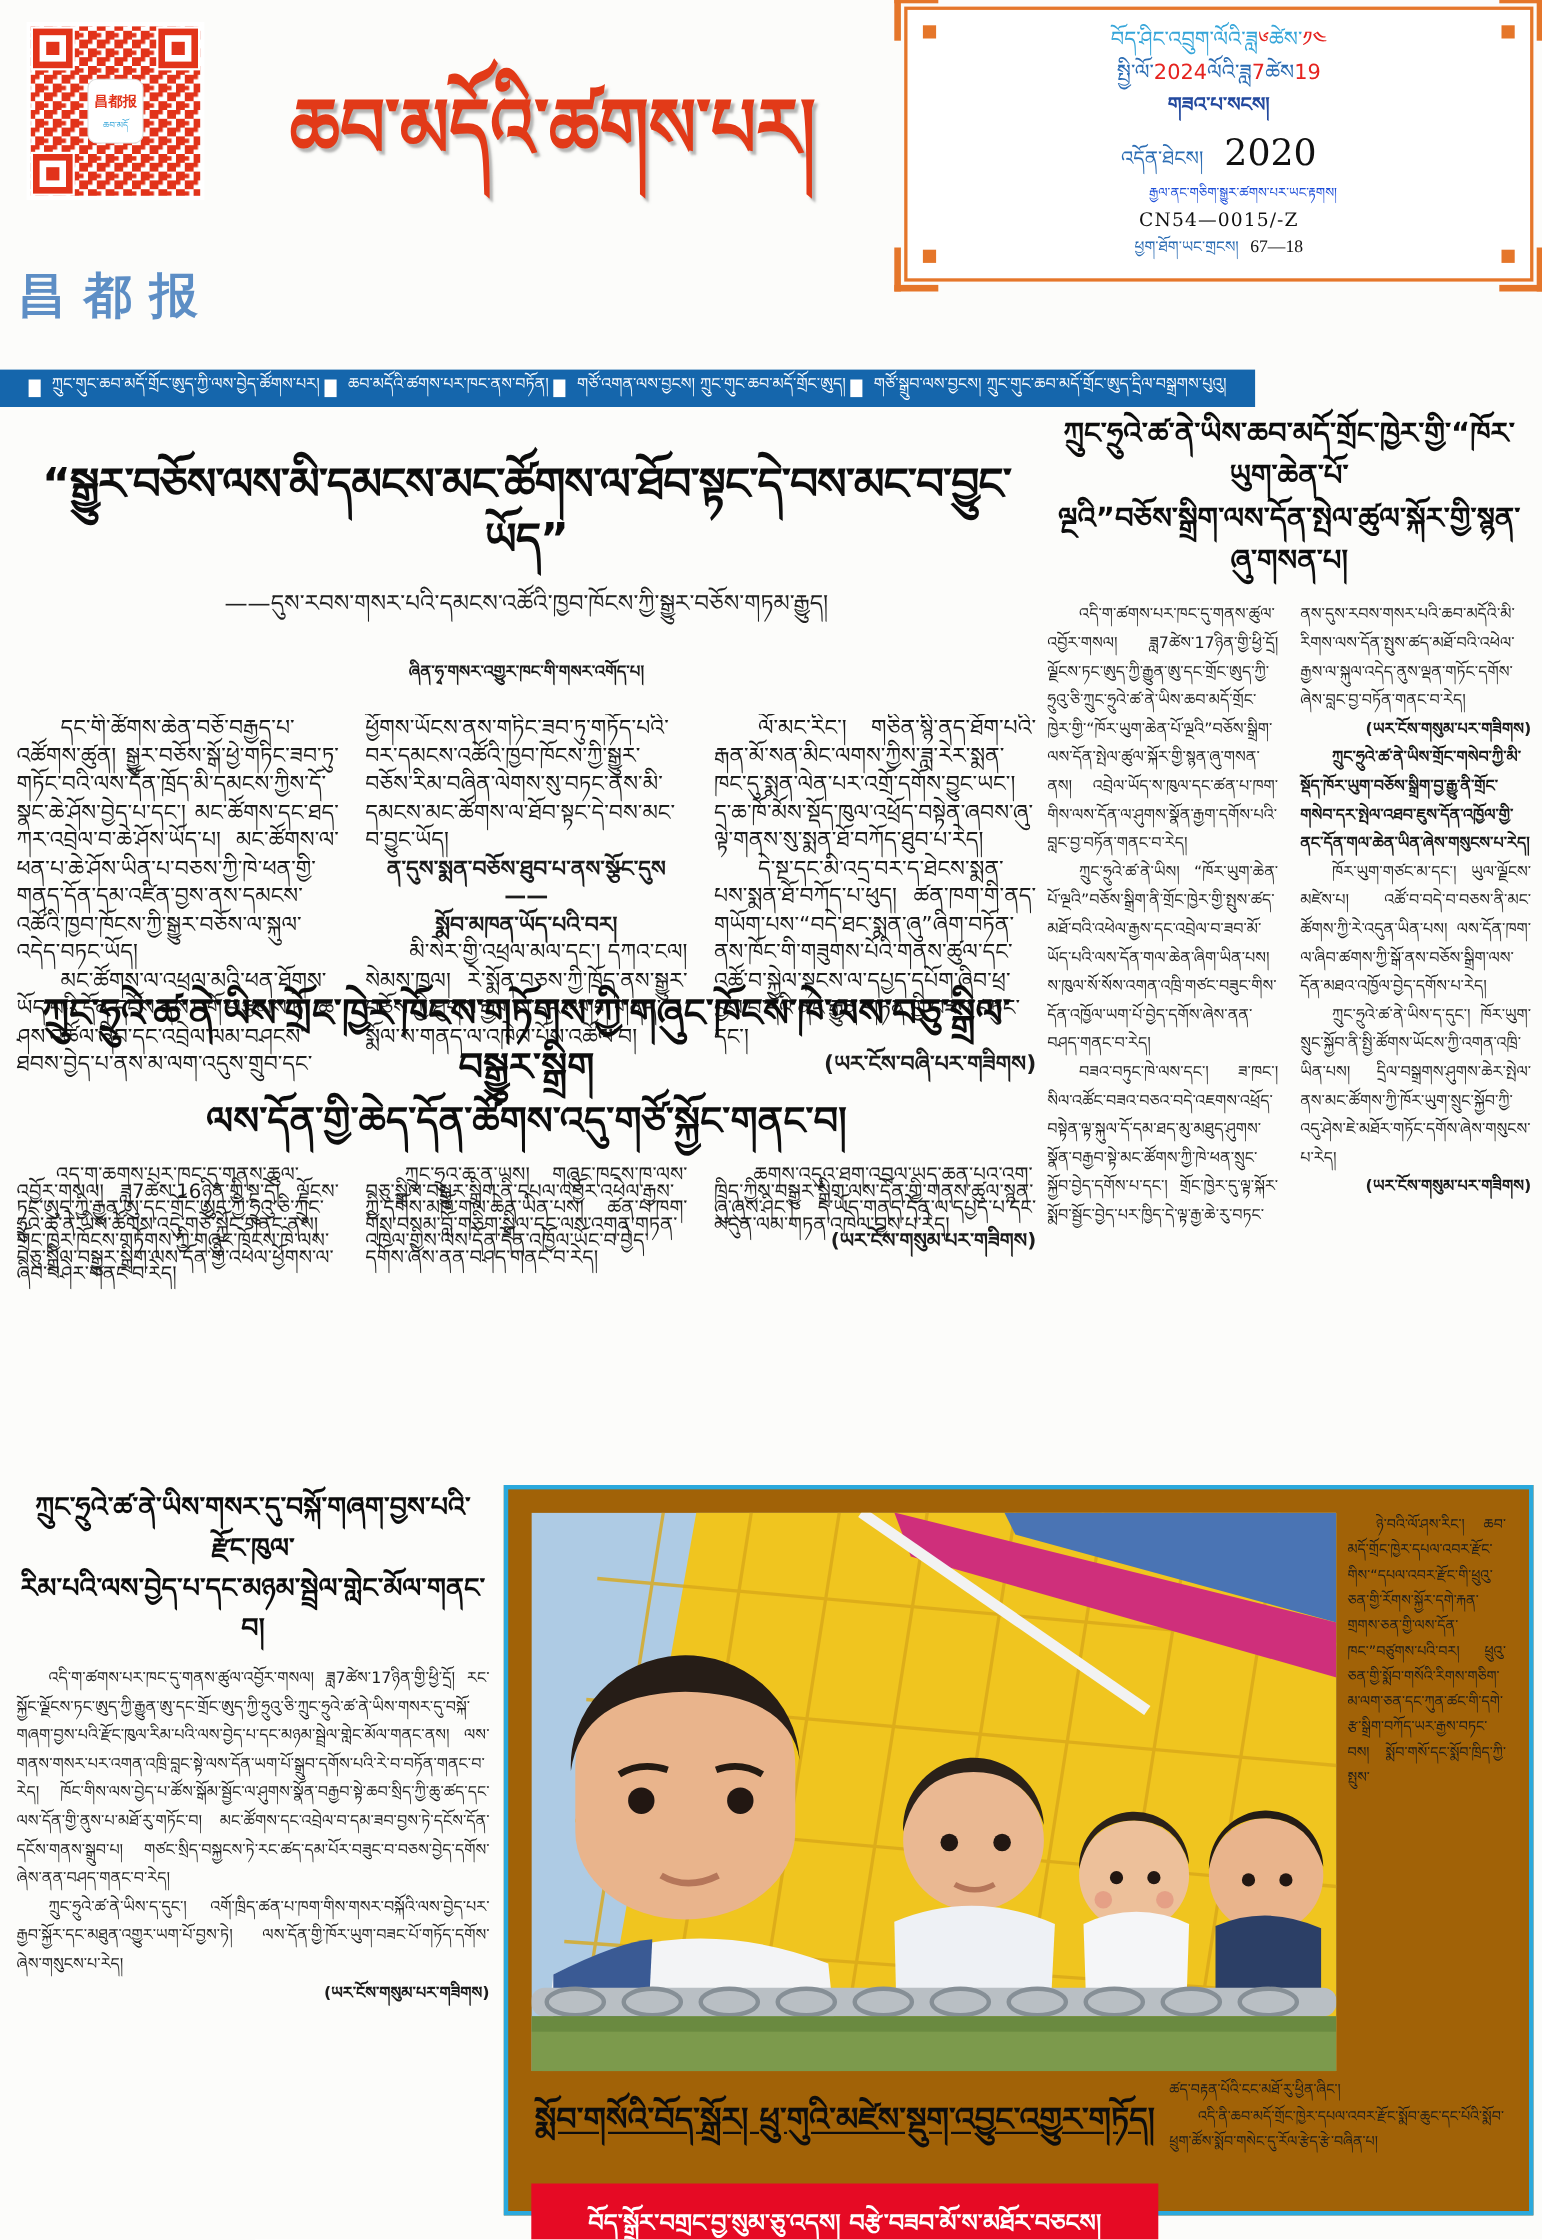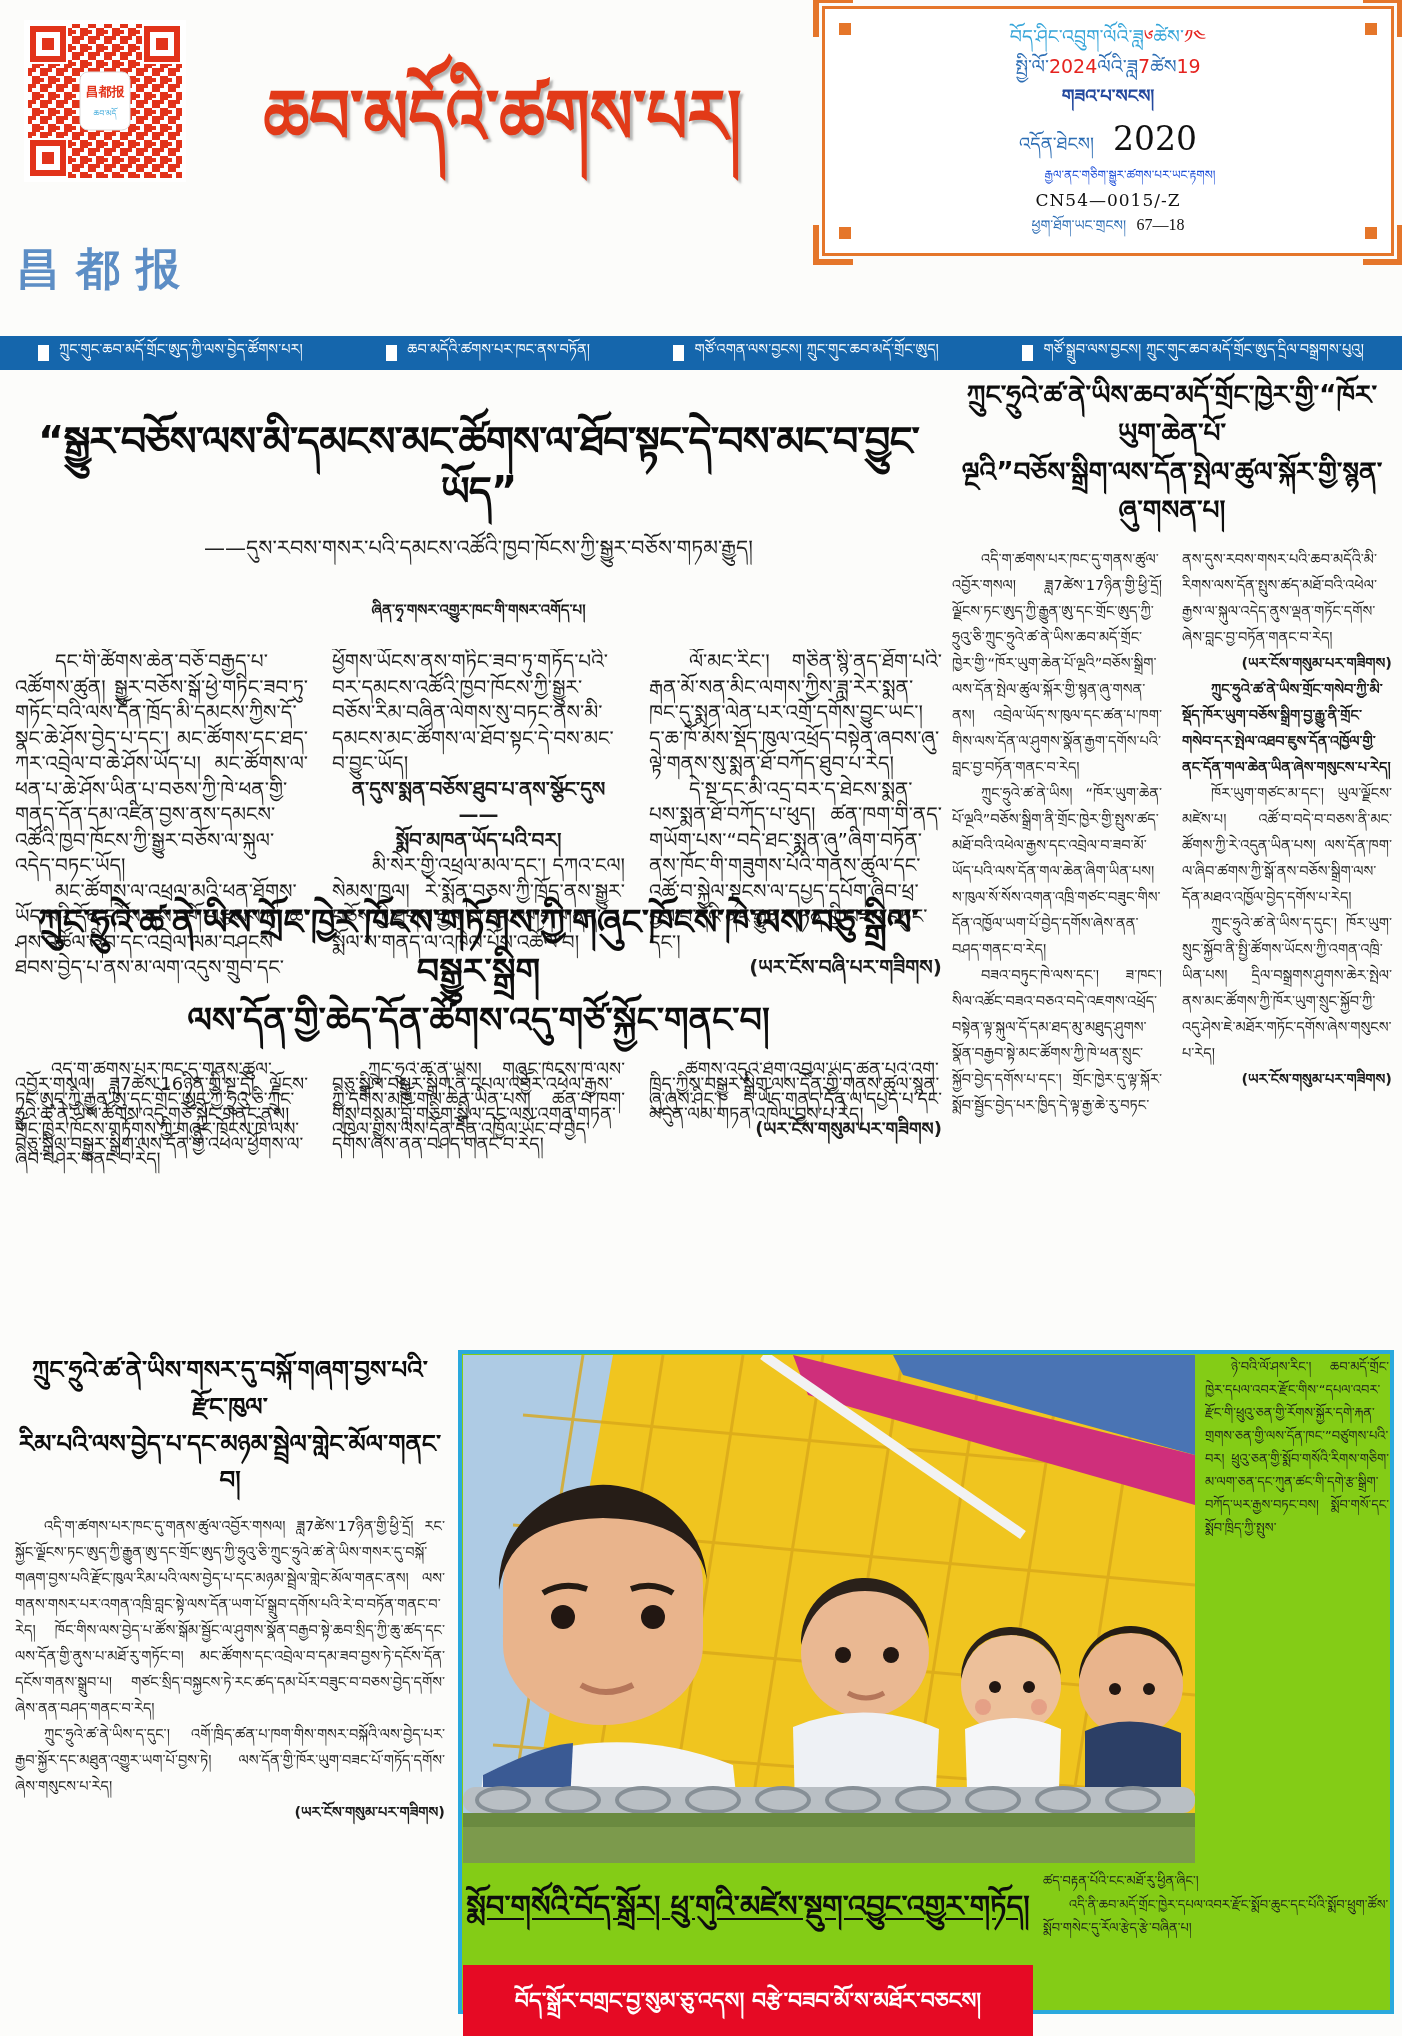--- a/index.html
+++ b/index.html
@@ -31,23 +31,23 @@
   .ib-weekday { font-size:18px; color:#23499e; font-weight:bold; line-height:30px; }
   .ib-issue { margin-top:10px; line-height:36px; }
   .ib-issue .lbl { font-size:18px; color:#2b6cb3; }
   .ib-issue .num { font-family:"DejaVu Serif", serif; font-size:33px; color:#111; margin-left:14px; }
   .ib-reg { font-size:12px; color:#1d4ed8; line-height:24px;padding-left:44px; }
   .ib-cn { font-family:"DejaVu Serif", serif; font-size:17px; color:#111; letter-spacing:1px; line-height:26px; }
   .ib-post { font-size:14px; color:#2b6cb3; line-height:24px; }
   .ib-post .pnum { font-family:Liberation Serif, serif; font-size:16px; color:#111; margin-left:6px; }
 
   
-  .navbar { position:absolute; left:0; top:336px; width:1402px; height:34px;
+  .navbar { position:absolute; left:0; top:336px; width:1141px; height:34px;
     background:#1566ac; display:flex; align-items:center; justify-content:space-between;
-    padding:0 38px; }
+    padding:0 26px; }
   .nav-item { display:flex; align-items:center; color:#fff; font-size:14.5px; white-space:nowrap; }
   .nav-item .bullet { width:11px; height:16px; background:#fff; margin-right:10px; flex:none; }
 
   
   .headline1 { font-size:40px; font-weight:bold; text-align:center; color:#0d0d0d; line-height:1.25; letter-spacing:-1px; }
   .subtitle { font-size:21px; text-align:center; color:#222; margin-top:8px; }
   .byline { font-size:15px; font-weight:bold; text-align:center; margin-top:10px; }
   .hl-line { font-weight:bold; text-align:center; color:#0d0d0d; }
   .art-body { text-align:justify; color:#1c1c1c; }
   .art-body p { text-indent:2em; }
@@ -68,21 +68,21 @@
   .article3 .hl-line { font-size:35px; line-height:1.4; }
   .article3 .art-body { margin-top:16px; height:292px; column-count:3; column-gap:24px;
     font-size:18px; line-height:15px; overflow:hidden; }
 
   .article4 { position:absolute; left:15px; top:1352px; width:430px; }
   .article4 .hl-line { font-size:24.5px; line-height:1.5; }
   .article4 .art-body { margin-top:14px; height:548px; font-size:14.5px; line-height:26px; overflow:hidden; }
 
   
   .photobox { position:absolute; left:458px; top:1350px; width:936px; height:664px;
-    border:4px solid #2aa9dd; background:#84cc16; padding:1px; }
+    border:4px solid #2aa9dd; background:#a16207; padding:21px; }
   .pb-top { display:flex; gap:10px; }
   .photo { width:732px; height:508px; flex:none; overflow:hidden; }
   .side-text { flex:1; font-size:13px; line-height:23px; text-align:justify; color:#1c1c1c; overflow:hidden; }
   .side-text p { text-indent:2em; }
   .pb-bottom { display:flex; margin-top:6px; }
   .pb-left { width:570px; flex:none; }
   .caption-title { font-size:29px; font-weight:bold; text-align:center; color:#0d0d0d; margin-top:4px;text-decoration:underline; }
   .banner { margin-top:10px; background:#e60a24; color:#fff; font-weight:bold;
     font-size:22px; text-align:center; padding:11px 4px; }
   .pb-right { flex:1; padding-left:10px; font-size:13px; line-height:23.5px; text-align:justify; color:#1c1c1c; overflow:hidden; }

